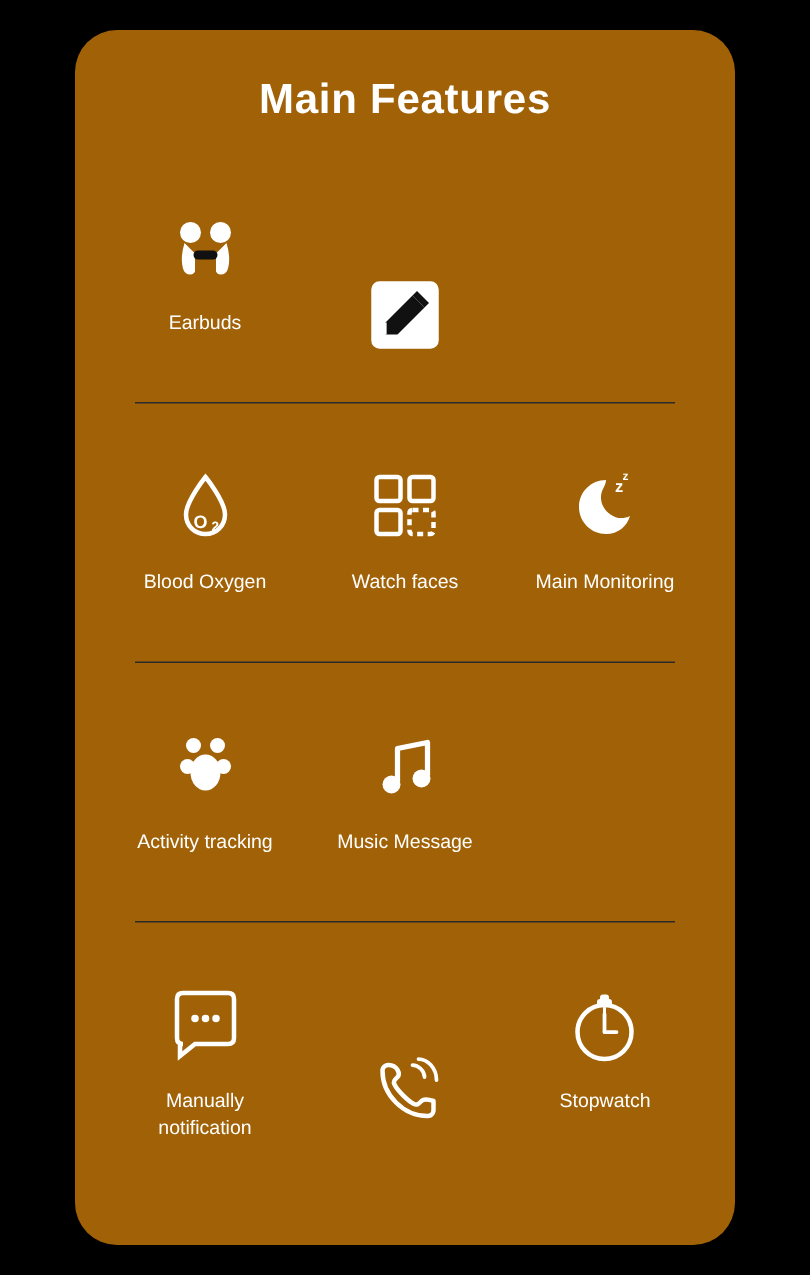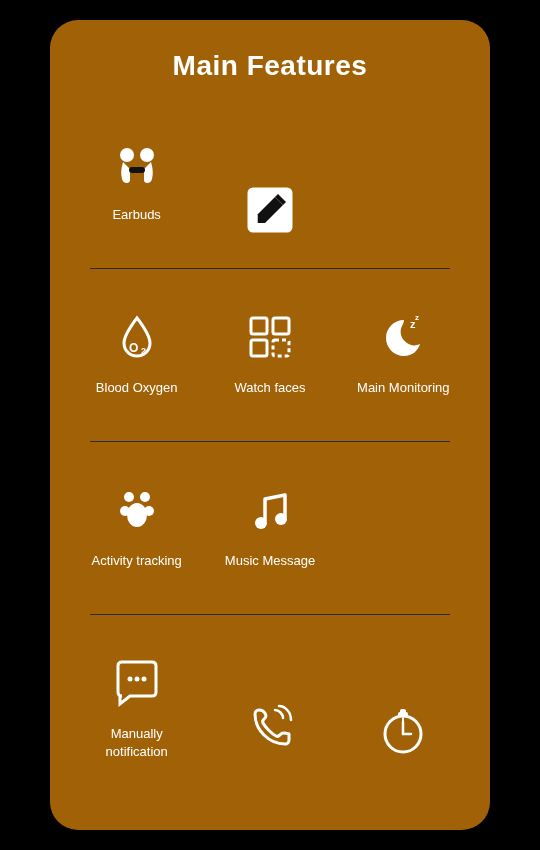--- a/index.html
+++ b/index.html
@@ -216,16 +216,17 @@
           <rect x="22" y="10" width="10" height="5" rx="2" fill="#fff"></rect>
 
           <rect x="24" y="7" width="6" height="5" rx="2" fill="#fff"></rect>
 
           <line x1="27" y1="32" x2="27" y2="20" stroke="#fff" stroke-width="2.5" stroke-linecap="round"></line>
           <line x1="27" y1="32" x2="35" y2="32" stroke="#fff" stroke-width="2.5" stroke-linecap="round"></line>
 
           <line x1="27" y1="16" x2="27" y2="19" stroke="#fff" stroke-width="2" stroke-linecap="round"></line>
         </svg>
       </div>
+      <div class="feature-label">Stopwatch</div>
     </div>
 
   </div>
 </div>
 
 </body></html>

